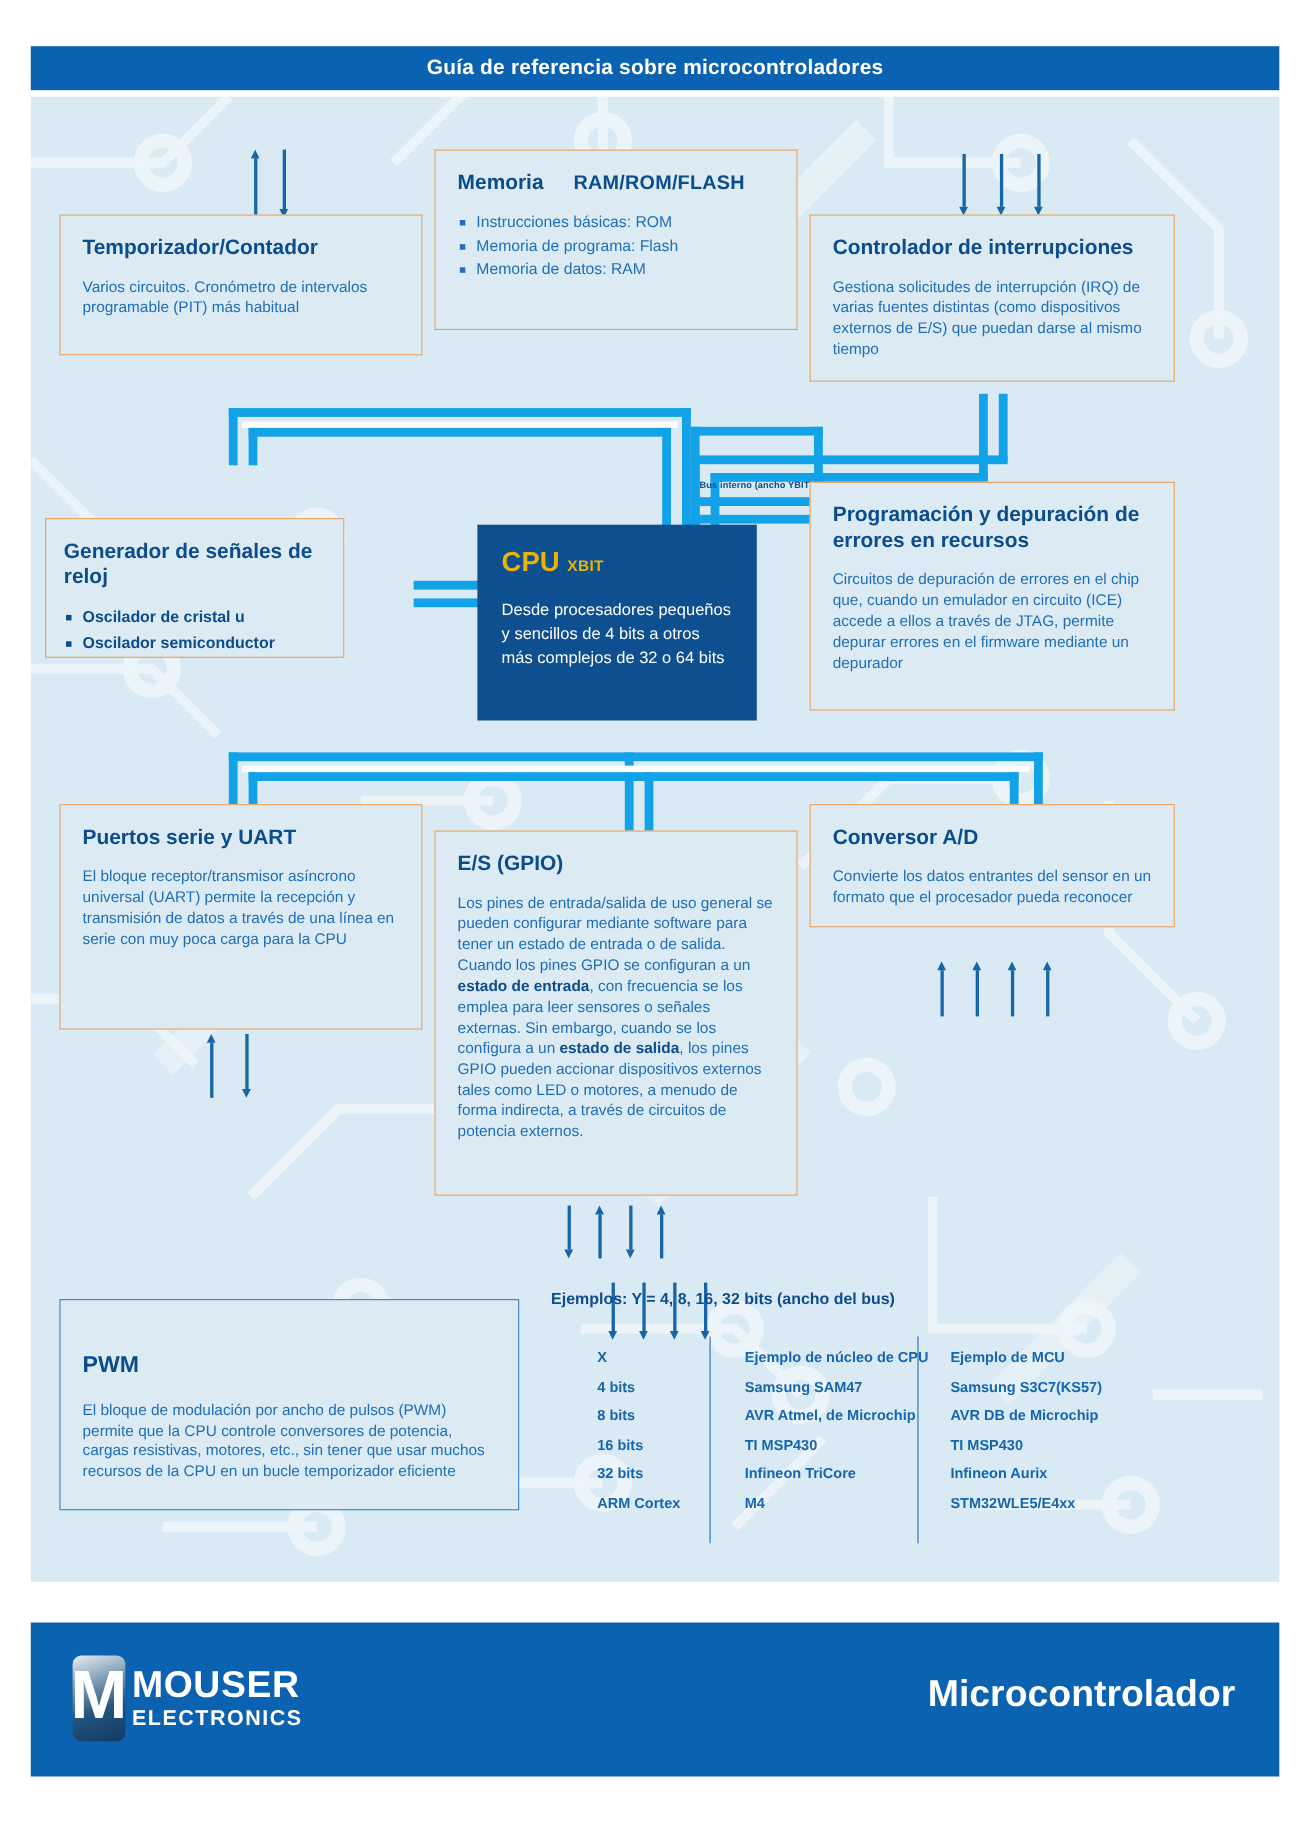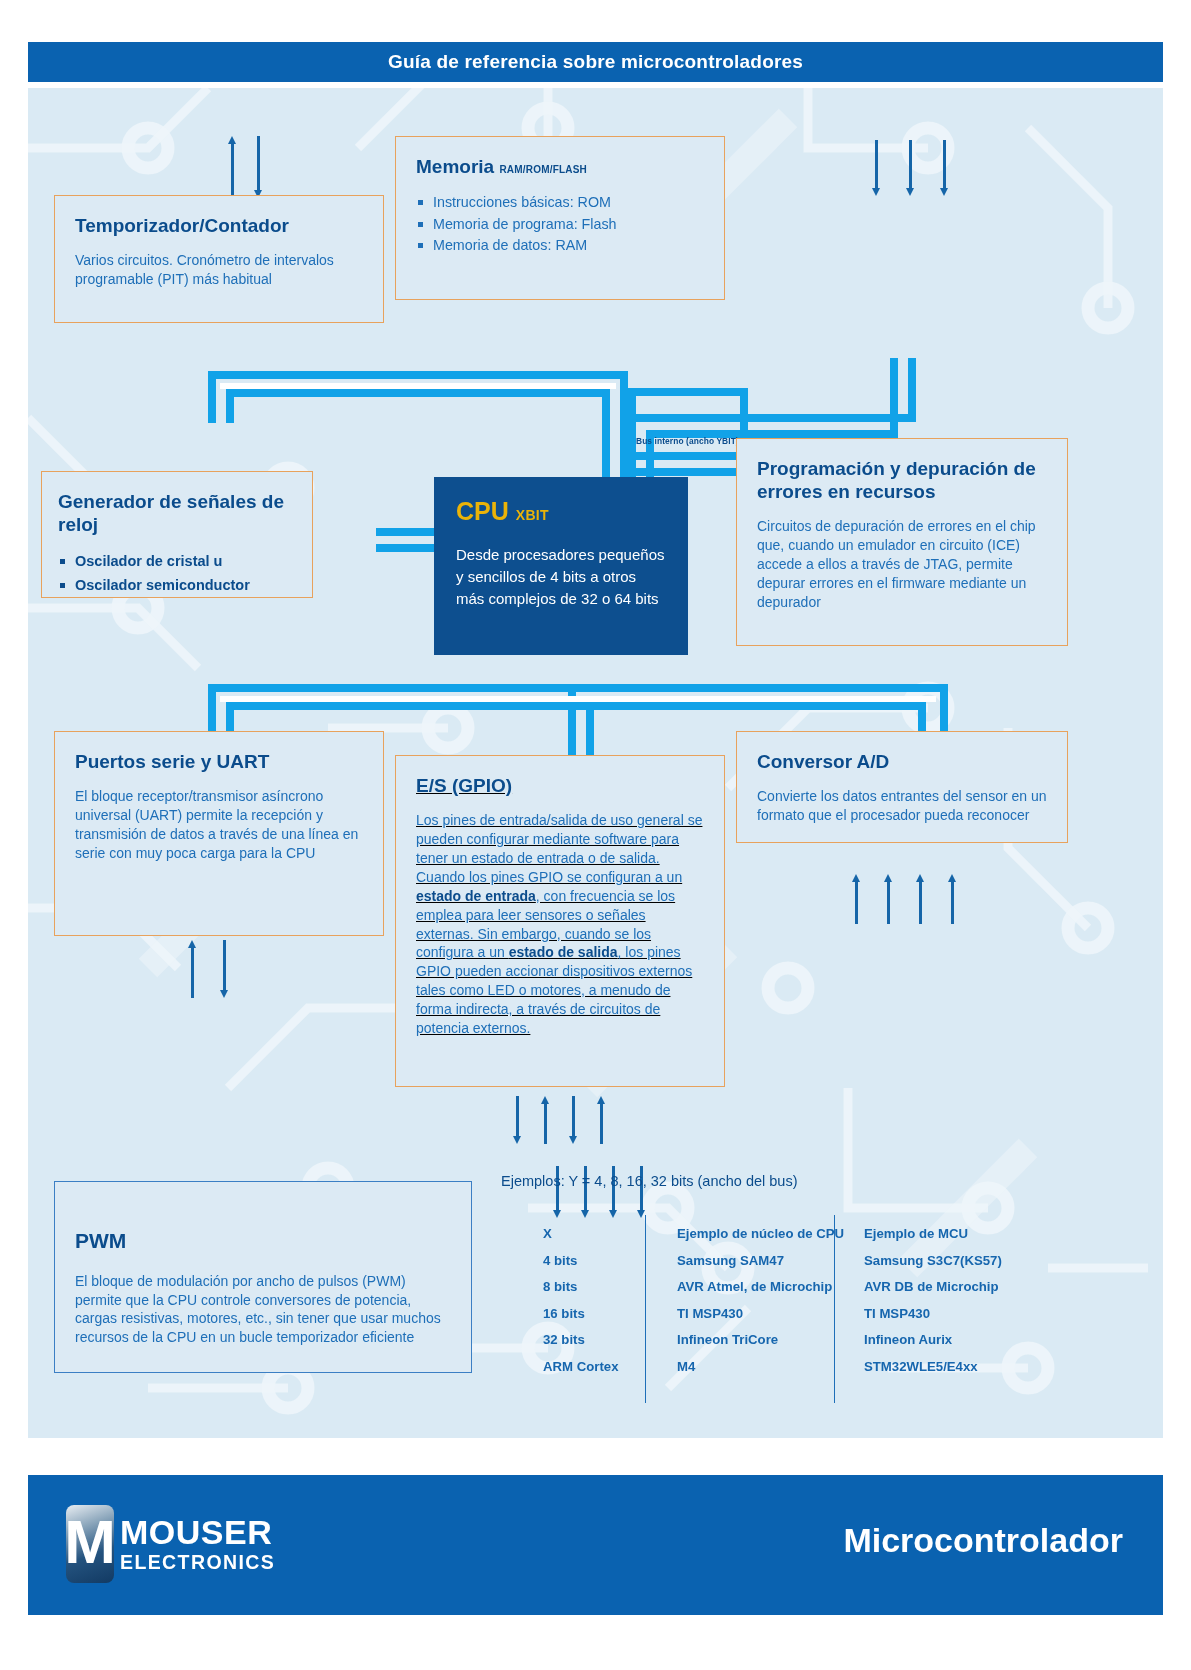--- a/index.html
+++ b/index.html
@@ -54,21 +54,21 @@
     position: absolute;
     background: #dceaf4;
     border: 1.5px solid #e8a25c;
     padding: 18px 20px 16px 20px;
   }
   .box.blueborder { border-color: #3b7fc4; }
   .box h2 {
     font-size: 19px; font-weight: bold; color: #0b4c8c;
     line-height: 1.22; margin-bottom: 14px;
   }
-  .box h2 .sub { font-size: 10px; letter-spacing: .2px; }
+  .box h2 .sub { font-size: 18px; letter-spacing: .2px; margin-left: 22px; }
   .box p {
     font-size: 14px; color: #1e6fb8; line-height: 1.35;
   }
   .box p b { color: #0b4c8c; }
   .box ul { list-style: none; }
   .box ul li {
     font-size: 14.3px; color: #1e6fb8; line-height: 1.5;
     padding-left: 17px; position: relative;
   }
   .box ul li::before {
@@ -88,21 +88,21 @@
   .cpu p { font-size: 15px; line-height: 1.45; color: #ffffff; }
 
   
   .buslabel {
     position: absolute; font-size: 8.4px; font-weight: bold; color: #0b4c8c;
     letter-spacing: .1px; white-space: nowrap;
   }
 
   
   .ex-title {
-    position: absolute; font-size: 14.5px; font-weight: normal; color: #0b4c8c;
+    position: absolute; font-size: 14.5px; font-weight: bold; color: #0b4c8c;
   }
   .ex-table { position: absolute; }
   .ex-table .vline { position: absolute; width: 1px; background: #1e6fb8; }
   .ex-col { position: absolute; }
   .ex-col div {
     font-size: 13.2px; font-weight: bold; color: #1666ae;
     height: 26.5px; line-height: 26.5px; white-space: nowrap;
   }
 
   
@@ -328,20 +328,24 @@
         <span>Memoria</span>
         <span class="sub">RAM/ROM/FLASH</span>
       </h2>
       <ul>
         <li>Instrucciones básicas: ROM</li>
         <li>Memoria de programa: Flash</li>
         <li>Memoria de datos: RAM</li>
       </ul>
     </div>
 
+    <div class="box" style="left:708px; top:107px; width:332px; height:152px;">
+      <h2>Controlador de interrupciones</h2>
+      <p>Gestiona solicitudes de interrupción (IRQ) de varias fuentes distintas (como dispositivos externos de E/S) que puedan darse al mismo tiempo</p>
+    </div>
 
     <div class="box" style="left:13px; top:383px; width:272px; height:127px;padding-left:16px;">
       <h2>Generador de señales de reloj</h2>
       <ul class="bold">
         <li>Oscilador de cristal u</li>
         <li>Oscilador semiconductor</li>
       </ul>
     </div>
 
     <div class="buslabel" style="left:608px; top:348px;">Bus interno (ancho YBIT)</div>
@@ -357,21 +361,21 @@
     <div class="box" style="left:708px; top:350px; width:332px; height:208px;">
       <h2>Programación y depuración de errores en recursos</h2>
       <p>Circuitos de depuración de errores en el chip que, cuando un emulador en circuito (ICE) accede a ellos a través de JTAG, permite depurar errores en el firmware mediante un depurador</p>
     </div>
 
     <div class="box" style="left:26px; top:643px; width:330px; height:205px;">
       <h2>Puertos serie y UART</h2>
       <p>El bloque receptor/transmisor asíncrono universal (UART) permite la recepción y transmisión de datos a través de una línea en serie con muy poca carga para la CPU</p>
     </div>
 
-    <div class="box" style="left:367px; top:667px; width:330px; height:332px;text-decoration:underline;">
+    <div class="box" style="left:367px; top:667px; width:330px; height:332px;">
       <h2>E/S (GPIO)</h2>
       <p><span>Los pines de entrada/salida de uso general se pueden configurar mediante software para tener un estado de entrada o de salida. Cuando los pines GPIO se configuran a un </span><b>estado de entrada</b><span>, con frecuencia se los emplea para leer sensores o señales externas. Sin embargo, cuando se los configura a un </span><b>estado de salida</b><span>, los pines GPIO pueden accionar dispositivos externos tales como LED o motores, a menudo de forma indirecta, a través de circuitos de potencia externos.</span></p>
     </div>
 
     <div class="box" style="left:708px; top:643px; width:332px; height:112px;">
       <h2>Conversor A/D</h2>
       <p>Convierte los datos entrantes del sensor en un formato que el procesador pueda reconocer</p>
     </div>
 
     <div class="box blueborder" style="left:26px; top:1093px; width:418px; height:192px;">

